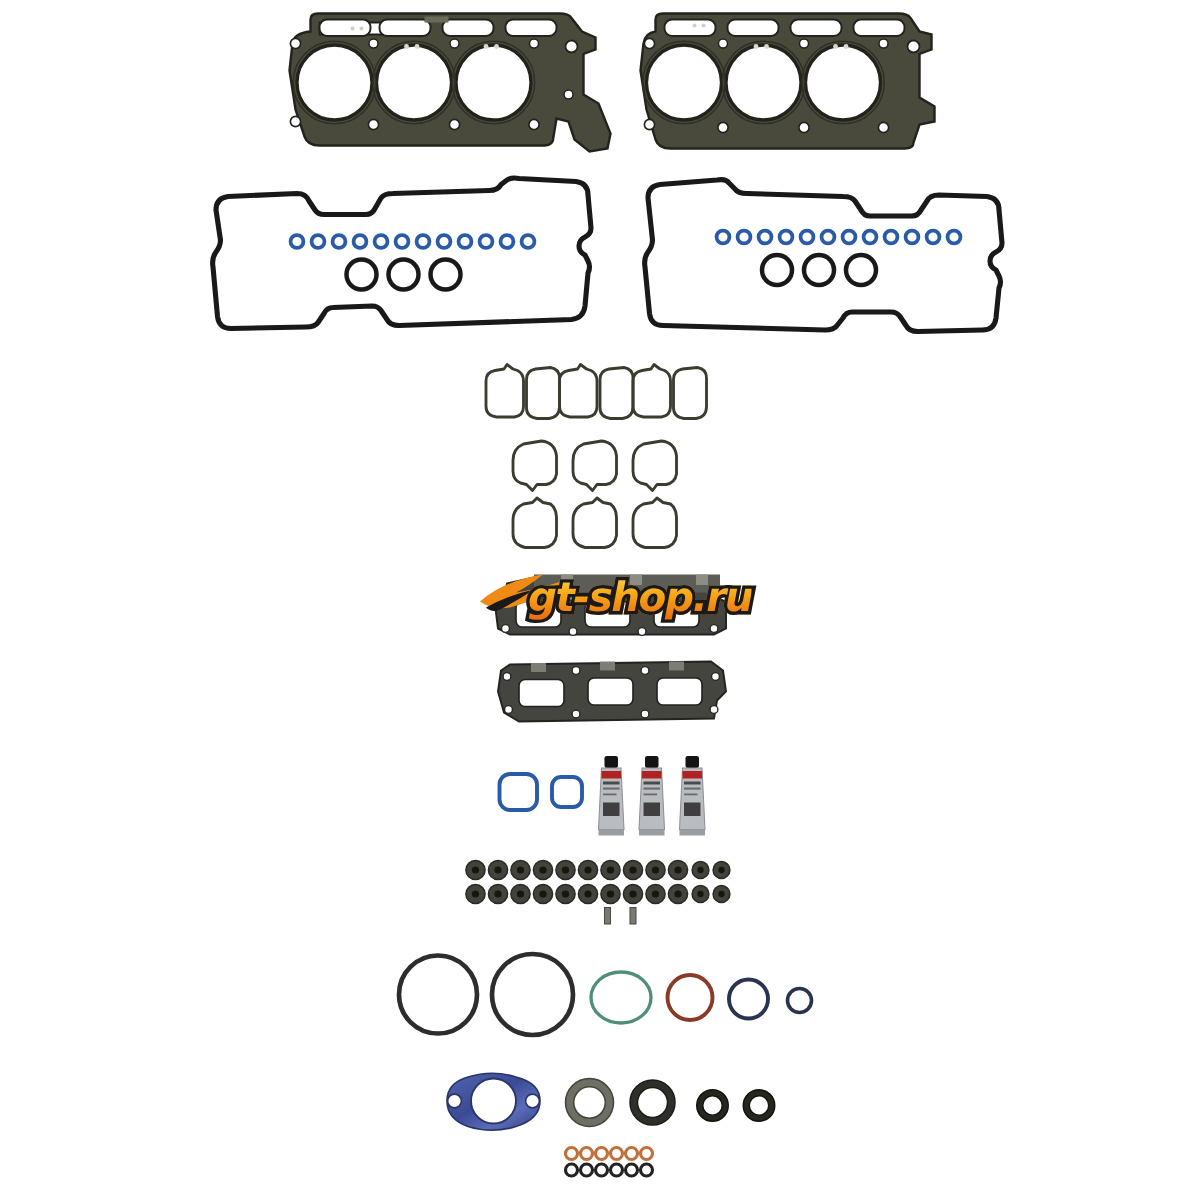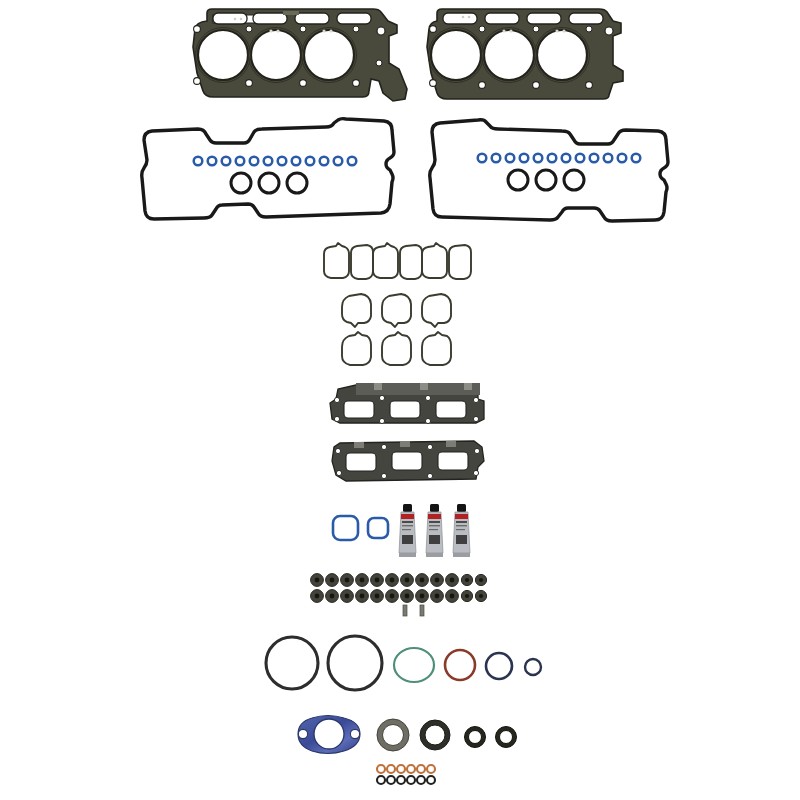--- a/index.html
+++ b/index.html
@@ -218,20 +218,28 @@
           <circle cx="150" cy="38" r="2.6"></circle>
       </g>
       <g fill="#8d8d86">
         <rect x="48" y="2" width="8" height="7"></rect>
           <rect x="94" y="2" width="8" height="7"></rect>
           <rect x="138" y="2" width="8" height="7"></rect>
       </g>
     </svg>
   </div>
 
+  <div class="wm">
+    <svg class="abs" style="left:-4px;top:-2px;" width="64" height="34" viewBox="0 0 64 34">
+      <path d="M2 20 Q18 6 44 2 Q34 10 26 14 Q40 12 58 6 Q44 18 22 24 Q10 26 2 20 Z" fill="#f08a14"></path>
+      <path d="M6 24 Q20 16 38 12 Q26 20 14 26 Q9 27 6 24 Z" fill="#1a1a1a"></path>
+    </svg>
+    <span class="wm-txt under">gt-shop.ru</span>
+    <span class="wm-txt over">gt-shop.ru</span>
+  </div>
 
   <div class="abs" style="left:326px;top:437px;">
     <svg width="162" height="48" viewBox="0 0 162 48">
       <path d="M14 6 L148 4 L156 10 L158 24 L152 30 L150 42 L20 44 L10 38 L6 24 L8 10 Z" fill="#454540" stroke="#23231f" stroke-width="1.3"></path>
       <g fill="#ffffff" stroke="#23231f" stroke-width="1.1">
         <rect x="20" y="16" width="30" height="18" rx="4"></rect>
         <rect x="66" y="15" width="30" height="18" rx="4"></rect>
         <rect x="112" y="15" width="30" height="18" rx="4"></rect>
       </g>
       <g fill="#ffffff" stroke="#23231f" stroke-width="0.9">

